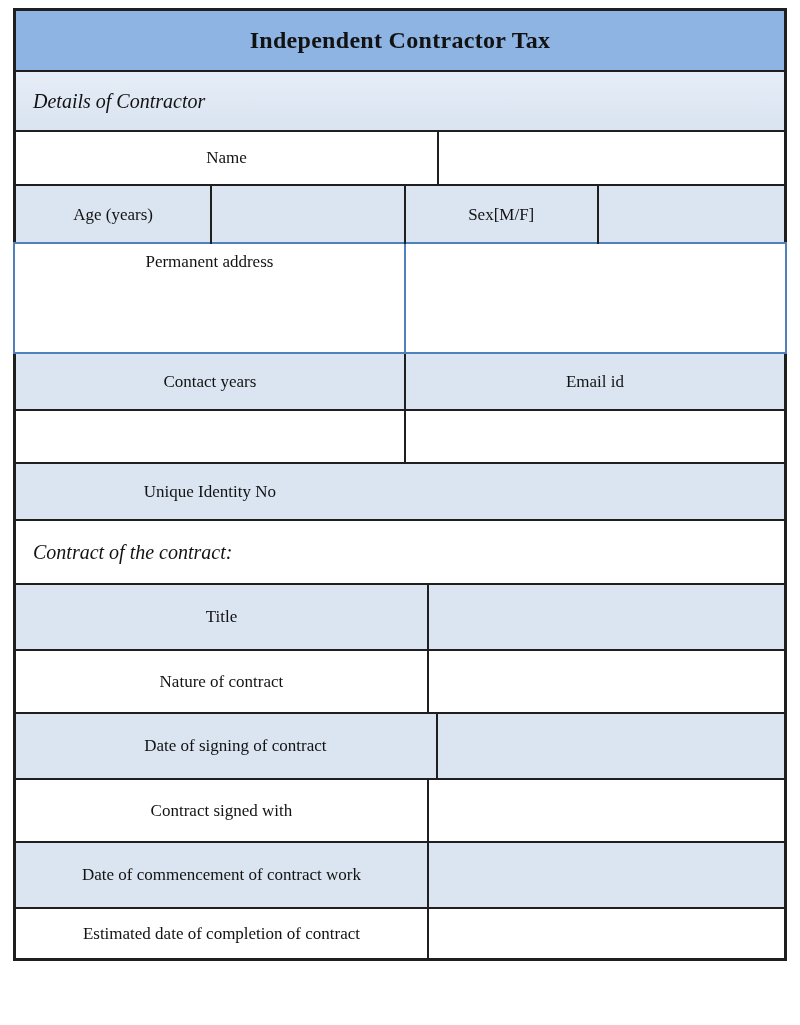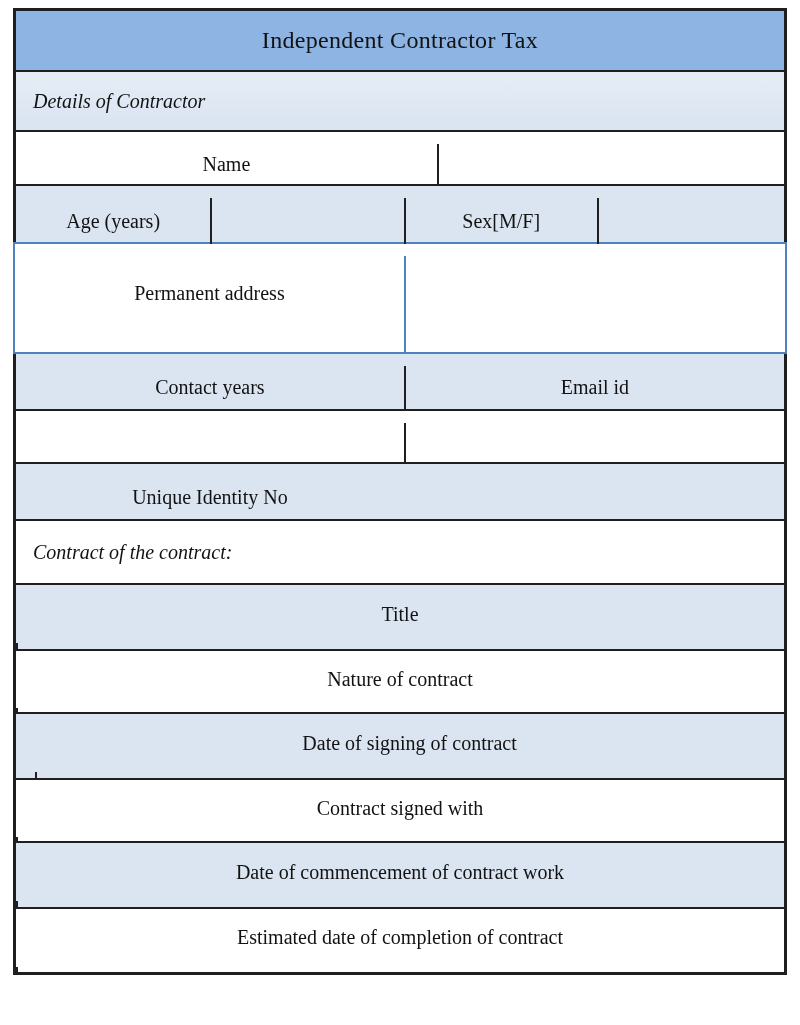--- a/index.html
+++ b/index.html
@@ -31,36 +31,35 @@
     border-right: 3px solid var(--border-dark);
     border-bottom: 2px solid var(--border-dark);
   }
   .row:first-child { border-top: 3px solid var(--border-dark); }
   .row:last-child { border-bottom: 3px solid var(--border-dark); }
   .cell {
     display: flex;
     align-items: center;
     justify-content: center;
     border-left: 2px solid var(--border-dark);
-    font-size: 20px;
+    font-size: 17px;
     text-align: center;
-    margin-top: 12px;
   }
   .cell:first-child { border-left: none; }
 
   
   .row-header {
     height: 64px;
     background: var(--header-bg);
     align-items: center;
     justify-content: center;
   }
   .row-header .title {
     font-size: 24px;
-    font-weight: normal;
+    font-weight: bold;
     letter-spacing: 0.3px;
   }
   .row-section-contractor {
     height: 60px;
     background: linear-gradient(180deg, #e6edf7 0%, var(--cell-bg-light) 85%);
     align-items: center;
   }
   .row-section-contract {
     height: 64px;
     background: #ffffff;
@@ -88,40 +87,40 @@
     border-right: 2px solid var(--border-accent-blue);
     border-bottom: 2px solid var(--border-accent-blue);
     border-top: 2px solid var(--border-accent-blue);
     margin-top: -2px; 
   }
   .row-age { border-bottom: none; } 
   .row-address .cell { border-left-color: var(--border-accent-blue); }
   .row-address .c-label {
     flex: 0 0 50.5%;
     align-items: flex-start;
-    padding-top: 26px;
+    padding-top: 8px;
   }
   .row-address .c-value { flex: 1 1 auto; }
 
   .row-contact { height: 57px; background: var(--cell-bg-light); }
   .row-empty-values { height: 53px; background: #ffffff; }
   .row-unique { height: 57px; background: var(--cell-bg-light); align-items: center; }
   .two-col .c-left { flex: 0 0 50.5%; }
   .two-col .c-right { flex: 1 1 auto; }
 
-  .contract-row { background: #ffffff; flex-direction: column; }
+  .contract-row { background: #ffffff; }
   .contract-row.shaded { background: var(--cell-bg-light); }
   .contract-row .c-label { flex: 0 0 53.5%; }
   .contract-row .c-value { flex: 1 1 auto; }
   .row-title { height: 66px; }
   .row-nature { height: 63px; }
   .row-signing { height: 66px; padding-left: 19px; }
   .row-signedwith { height: 63px; }
   .row-commencement { height: 66px; }
-  .row-completion { height: 66px; }
+  .row-completion { height: 52px; }
 </style>
 </head>
 <body>
 
 <div class="form-table">
 
   <div class="row row-header">
     <div class="title">Independent Contractor Tax</div>
   </div>
 

